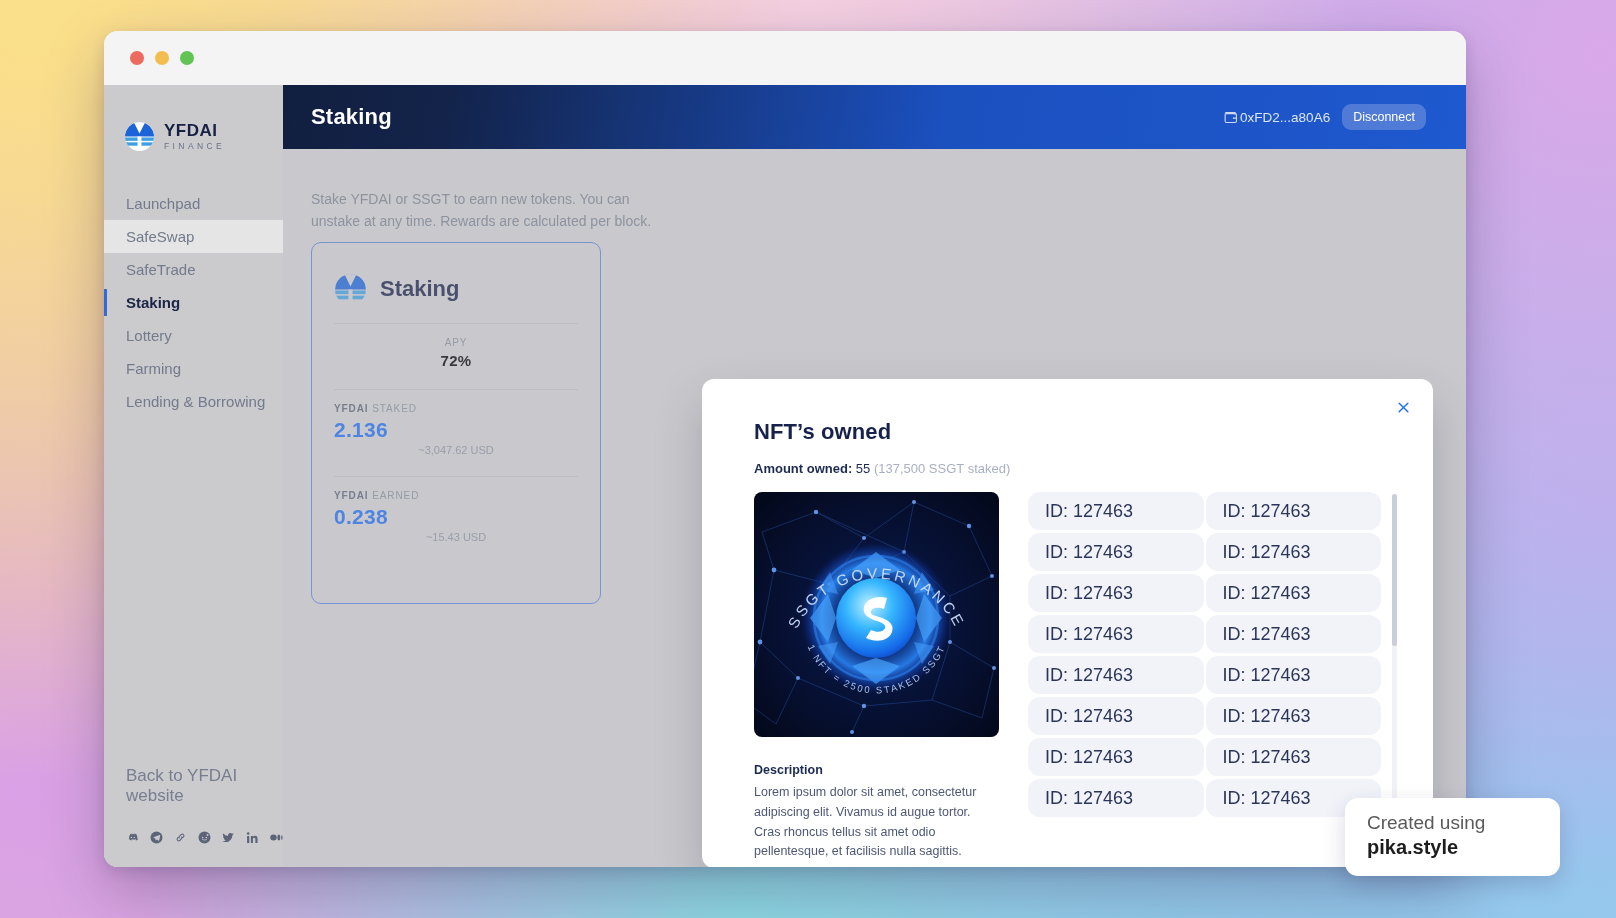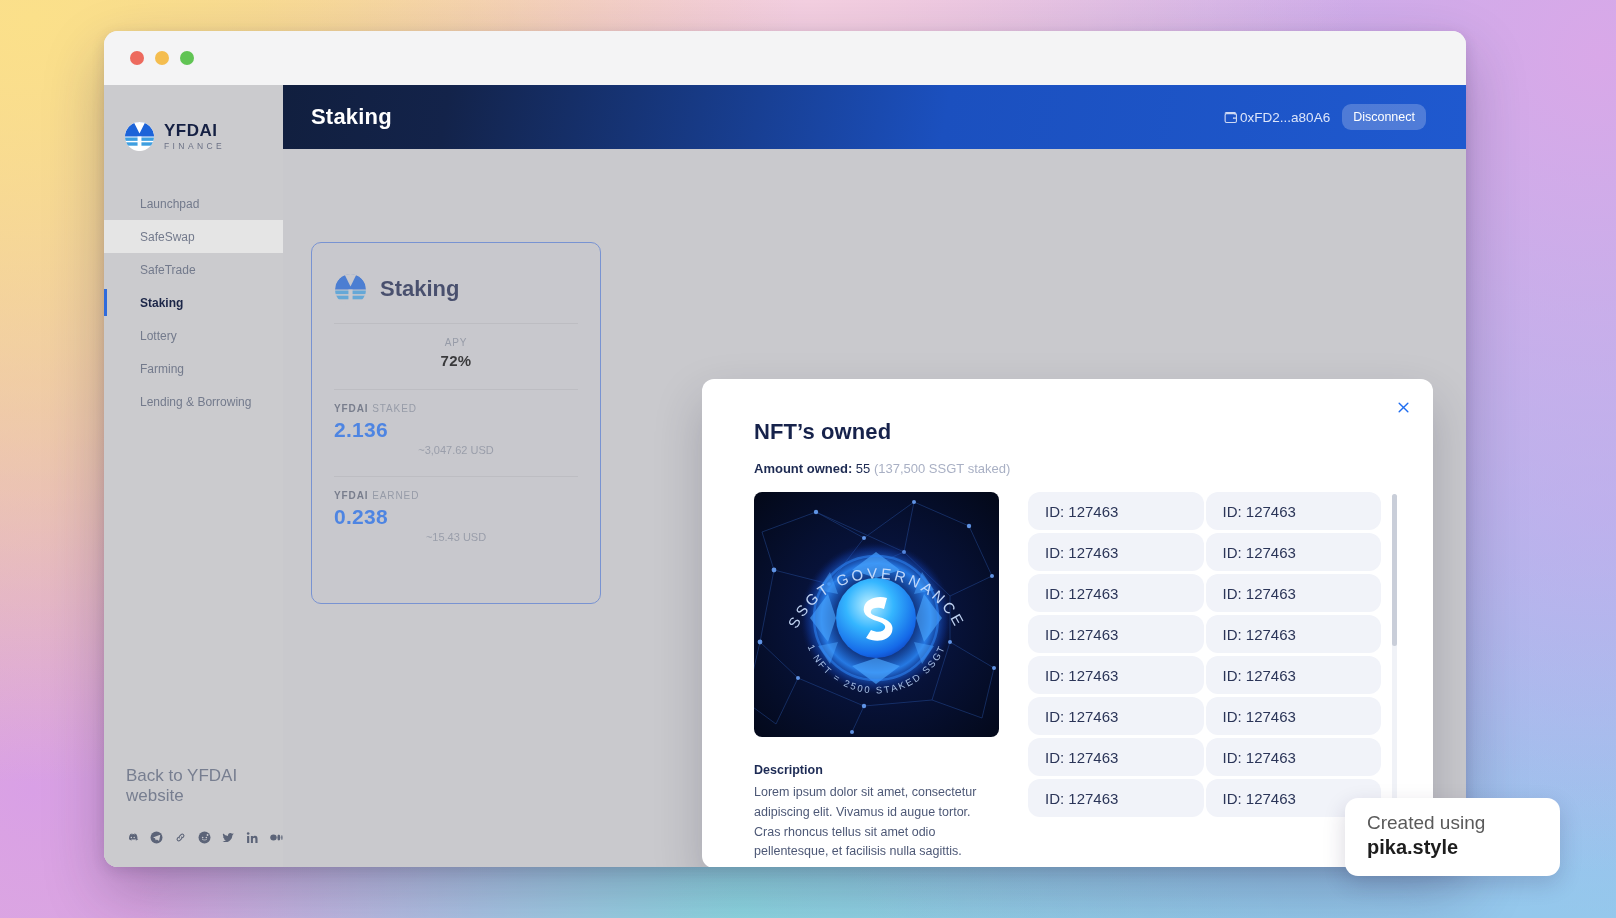--- a/index.html
+++ b/index.html
@@ -85,22 +85,22 @@
   }
   #logo-sub {
     font-size: 8.5px; letter-spacing: 3.4px; color: #6b7185; margin-top: 3px; text-align: right;
   }
 
   #nav { margin-top: 24px; }
   .nav-item {
     height: 33px;
     display: flex;
     align-items: center;
-    padding-left: 36px;
-    font-size: 12px;
+    padding-left: 22px;
+    font-size: 15px;
     color: #737a8c;
     position: relative;
     cursor: pointer;
   }
   .nav-item.hover  { background: #e5e5e5; }
   .nav-item.active { color: #1b2547; font-weight: 700; }
   .nav-item.active::before {
     content: "";
     position: absolute;
     left: 0; top: 3px;
@@ -226,21 +226,21 @@
     grid-template-columns: 1fr 1fr;
     gap: 0px 2px;
   }
   .id-chip {
     background: #f1f3f9;
     border-radius: 12px;
     height: 38px;
     display: flex;
     align-items: center;
     padding-left: 17px;
-    font-size: 15px;
+    font-size: 18px;
     color: #2b3558;
     margin-bottom: 3px;
     cursor: pointer;
   }
   #ids-track {
     position: absolute;
     right: 0; top: 2px;
     width: 5px; height: 324px;
     border-radius: 3px;
     background: #f0f2f7;
@@ -381,20 +381,21 @@
                 <path d="M14.5 12.8h4.5"></path>
                 <circle cx="14.8" cy="12.8" r=".9" fill="#cfd9f3" stroke="none"></circle>
               </svg>
               <span id="wallet-addr">0xFD2...a80A6</span>
             </div>
             <button id="disconnect">Disconnect</button>
           </div>
         </header>
 
         <div id="content">
+          <p id="intro">Stake YFDAI or SSGT to earn new tokens. You can unstake at any time. Rewards are calculated per block.</p>
 
           <div id="stake-card">
             <div id="stake-head">
               <svg id="stake-mark" viewBox="0 0 64 64">
                 <defs>
                     <clipPath id="cpB">
                       <circle cx="32" cy="32" r="30"></circle>
                     </clipPath>
                   </defs>
                 <g clip-path="url(#cpB)">

